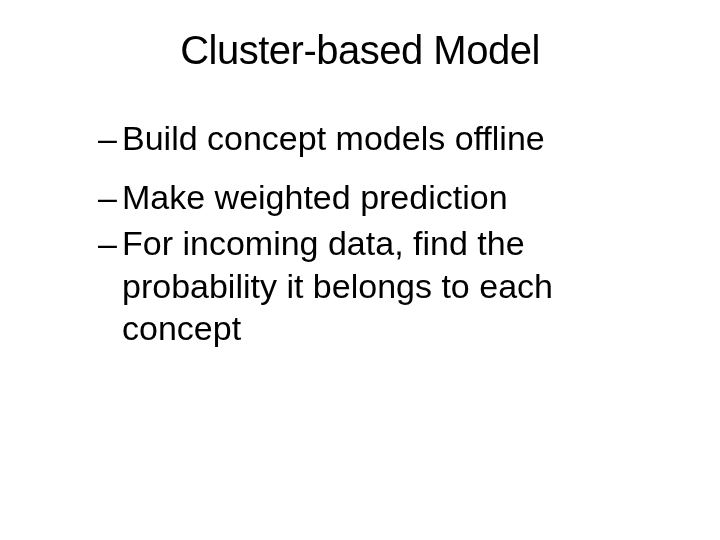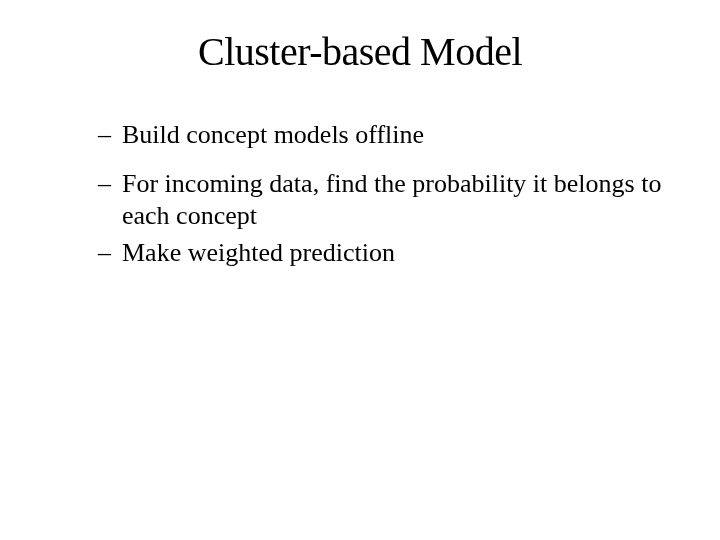--- a/index.html
+++ b/index.html
@@ -1,19 +1,18 @@
 <!DOCTYPE html>
 <html><head>
   <meta charset="utf-8">
   <style>
     * {
       margin: 0;
       padding: 0;
       box-sizing: border-box;
-      font-family: Liberation Serif, serif;
     }
     body {
       width: 720px;
       height: 540px;
       background: #ffffff;
       font-family: Arial, Helvetica, sans-serif;
       color: #000000;
       padding: 28px 50px 0 50px;
       overflow: hidden;
     }
@@ -35,21 +34,21 @@
       position: relative;
       line-height: 1.25;
     }
     .level1::before {
       content: "•";
       position: absolute;
       left: 4px;
       top: 0;
     }
     .level2 {
-      font-size: 26px;
+      font-size: 34px;
       margin-bottom: 4px;
       padding-left: 72px;
       position: relative;
       line-height: 1.25;
     }
     .level2::before {
       content: "–";
       position: absolute;
       left: 48px;
       top: 0;
@@ -59,15 +58,15 @@
     }
   </style>
 </head>
 <body>
 
 <h1 class="slide-title">Cluster-based Model</h1>
 
 <ul class="bullet-list">
   <li class="level2">Build concept models offline</li>
   <li class="gap"></li>
+  <li class="level2">Make weighted prediction</li>
   <li class="level2">For incoming data, find the probability it belongs to each concept</li>
-  <li class="level2">Make weighted prediction</li>
 </ul>
 
 </body></html>

